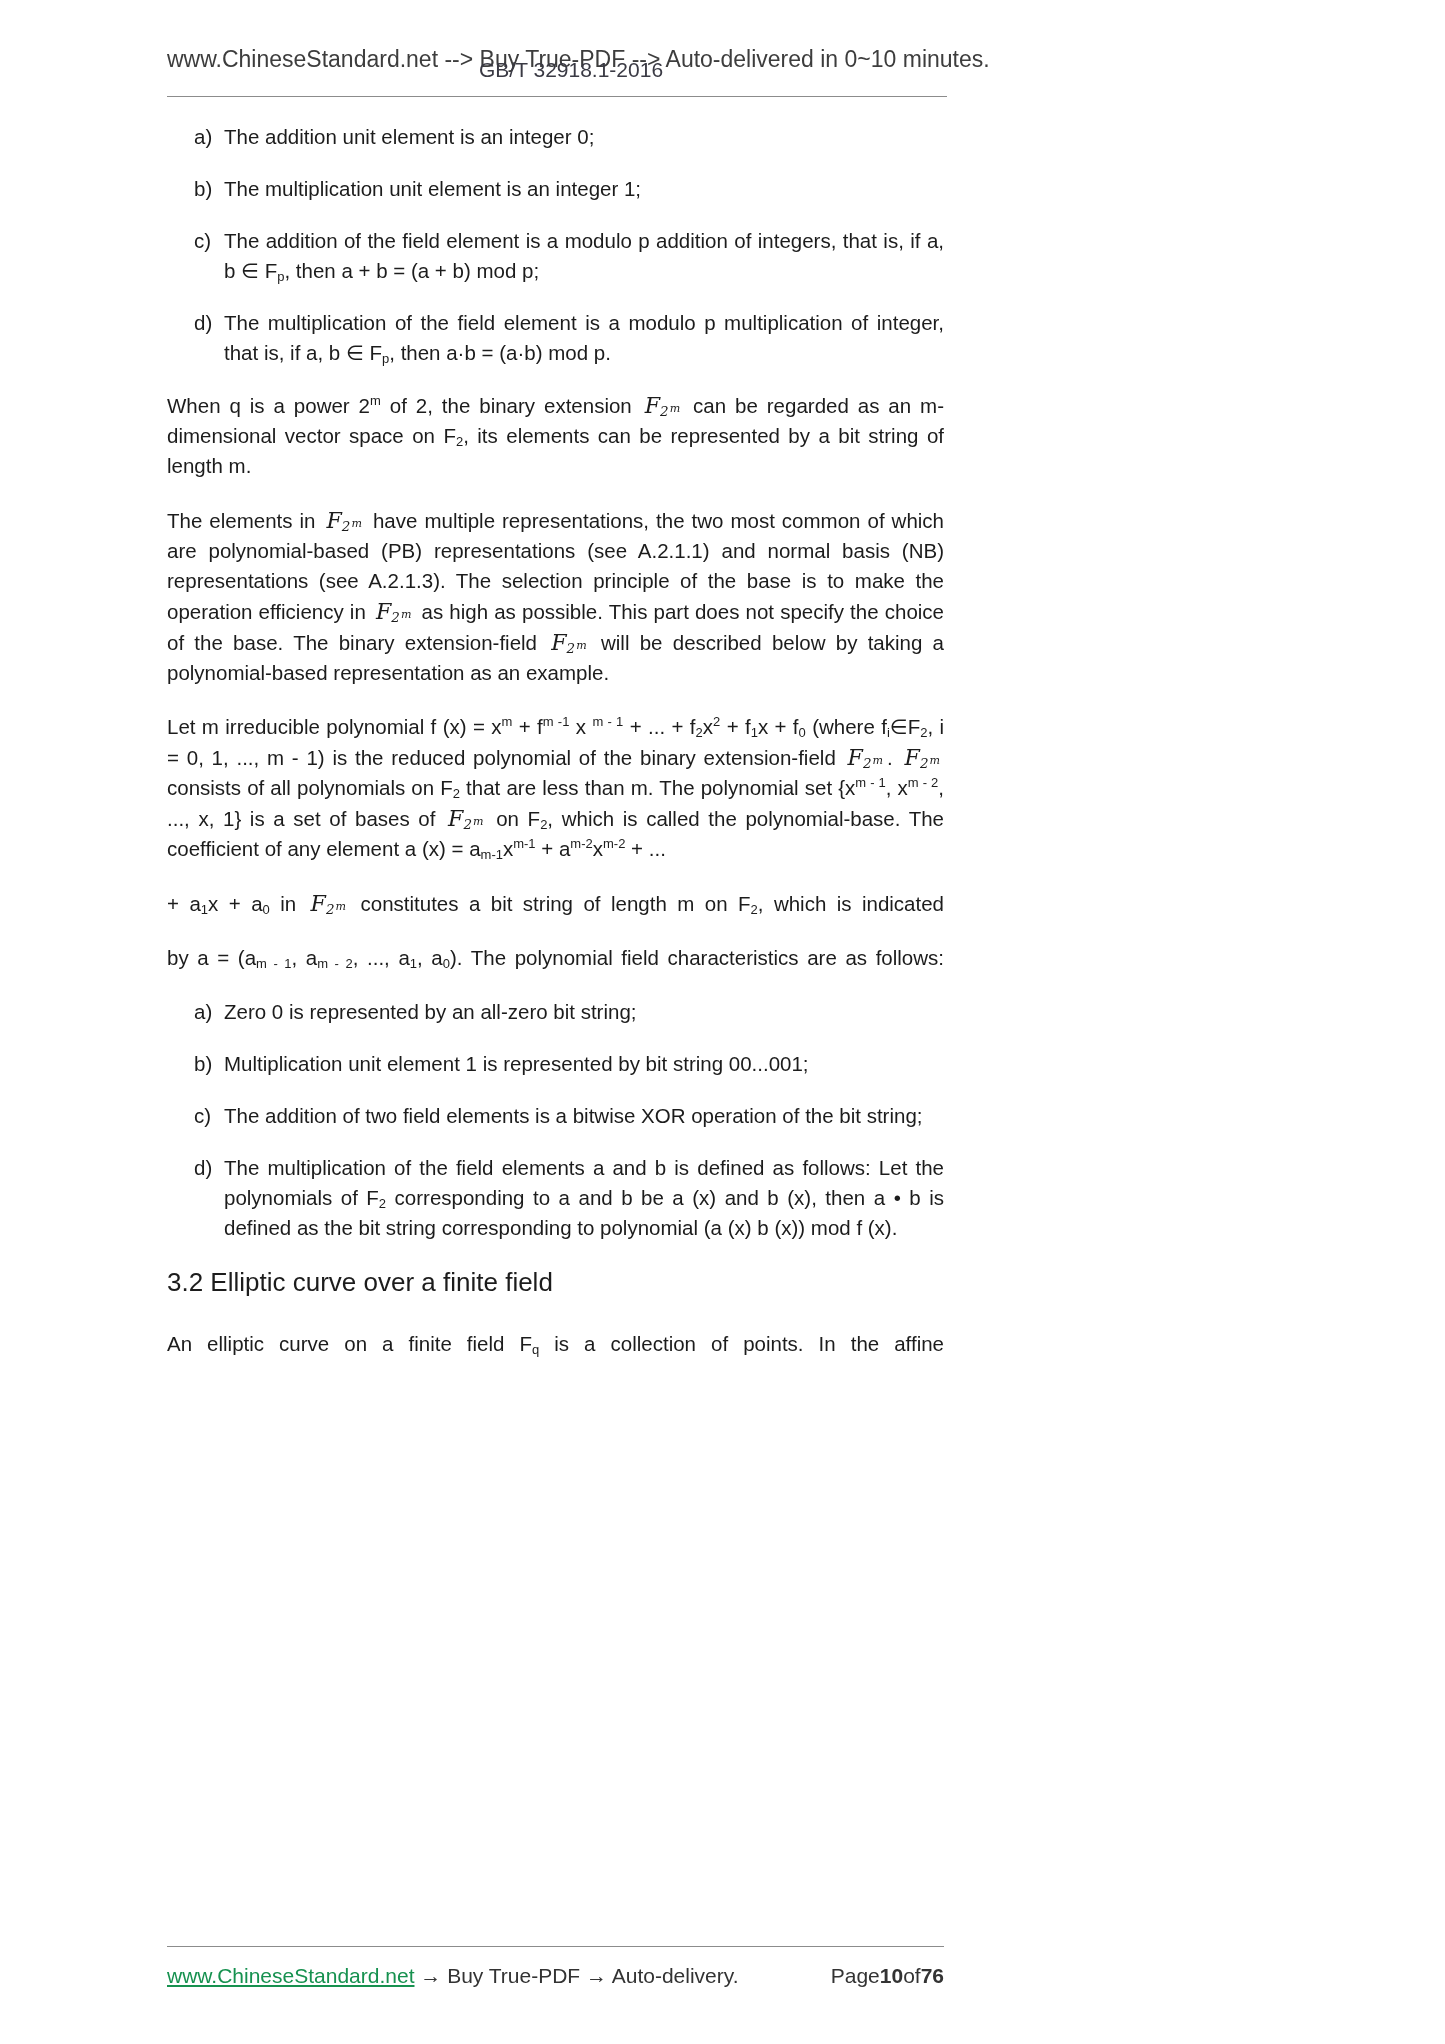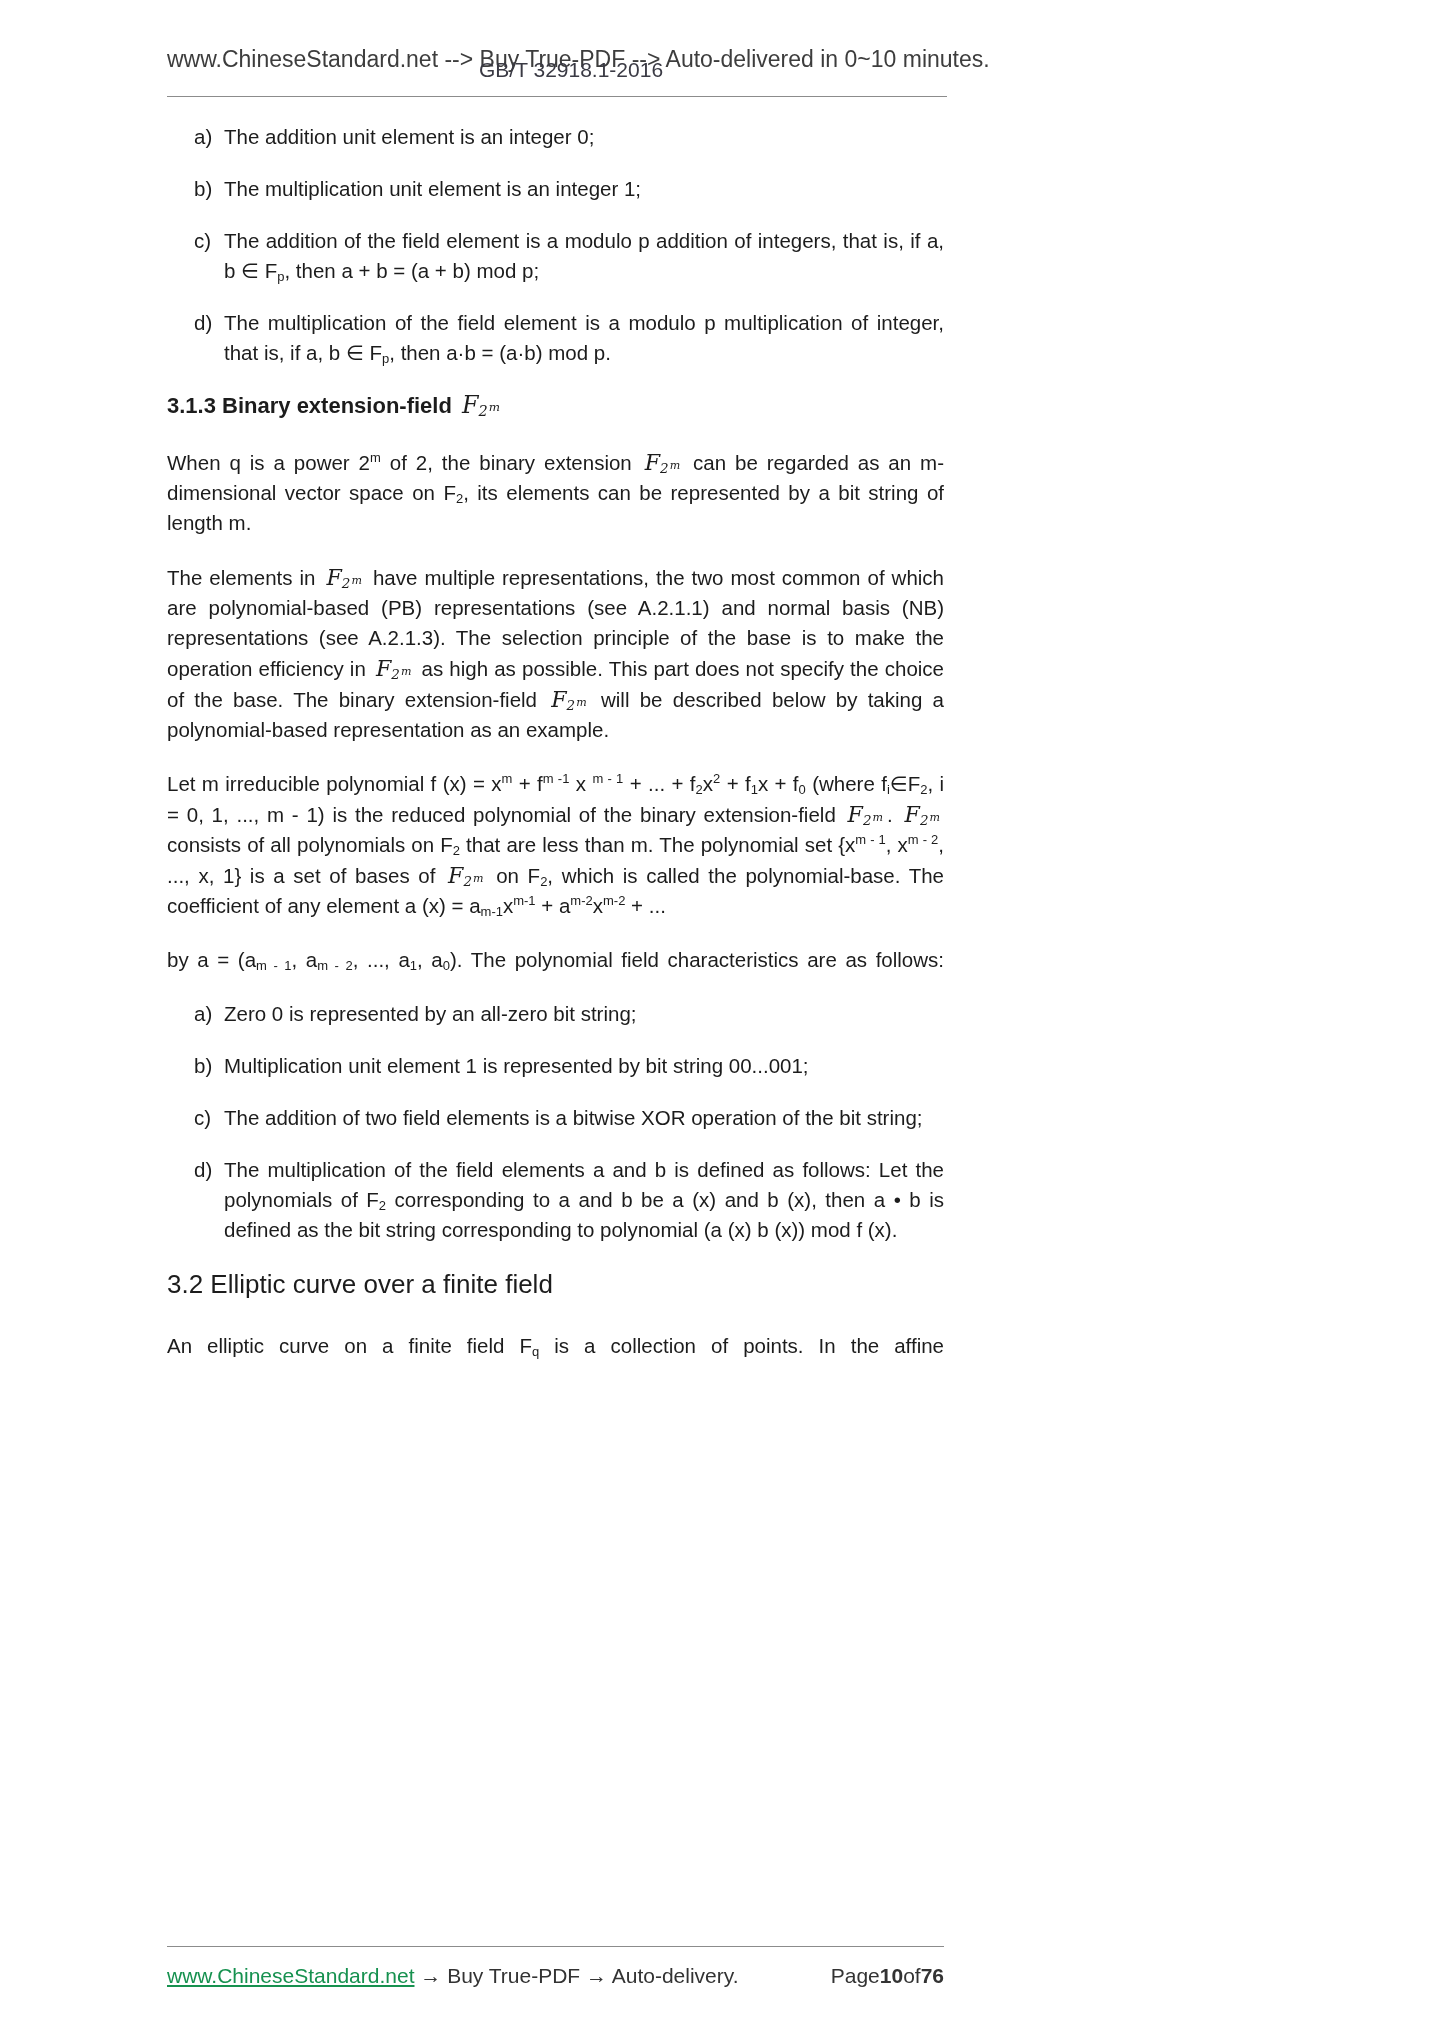--- a/index.html
+++ b/index.html
@@ -75,25 +75,25 @@
       <div class="li">
         <span class="li-label">c)</span>
         <div class="li-body">The addition of the field element is a modulo p addition of integers, that is, if a, b ∈ F<sub>p</sub>, then a + b = (a + b) mod p;</div>
       </div>
       <div class="li">
         <span class="li-label">d)</span>
         <div class="li-body">The multiplication of the field element is a modulo p multiplication of integer, that is, if a, b ∈ F<sub>p</sub>, then a·b = (a·b) mod p.</div>
       </div>
     </div>
 
-    <div class="h313">3.1.3 Binary extension-field <span class="math"><span class="math-base">F</span><sub>2<sup>m</sup></sub></span></div>
 
     <div class="para">When q is a power 2<sup>m</sup> of 2, the binary extension <span class="math"><span class="math-base">F</span><sub>2<sup>m</sup></sub></span> can be regarded as an m-dimensional vector space on F<sub>2</sub>, its elements can be represented by a bit string of length m.</div>
     <div class="para">The elements in <span class="math"><span class="math-base">F</span><sub>2<sup>m</sup></sub></span> have multiple representations, the two most common of which are polynomial-based (PB) representations (see A.2.1.1) and normal basis (NB) representations (see A.2.1.3). The selection principle of the base is to make the operation efficiency in <span class="math"><span class="math-base">F</span><sub>2<sup>m</sup></sub></span> as high as possible. This part does not specify the choice of the base. The binary extension-field <span class="math"><span class="math-base">F</span><sub>2<sup>m</sup></sub></span> will be described below by taking a polynomial-based representation as an example.</div>
     <div class="para">Let m irreducible polynomial f (x) = x<sup>m</sup> + f<sup>m -1</sup> x <sup>m - 1</sup> + ... + f<sub>2</sub>x<sup>2</sup> + f<sub>1</sub>x + f<sub>0</sub> (where f<sub>i</sub>∈F<sub>2</sub>, i = 0, 1, ..., m - 1) is the reduced polynomial of the binary extension-field <span class="math"><span class="math-base">F</span><sub>2<sup>m</sup></sub></span>. <span class="math"><span class="math-base">F</span><sub>2<sup>m</sup></sub></span> consists of all polynomials on F<sub>2</sub> that are less than m. The polynomial set {x<sup>m - 1</sup>, x<sup>m - 2</sup>, ..., x, 1} is a set of bases of <span class="math"><span class="math-base">F</span><sub>2<sup>m</sup></sub></span> on F<sub>2</sub>, which is called the polynomial-base. The coefficient of any element a (x) = a<sub>m-1</sub>x<sup>m-1</sup> + a<sup>m-2</sup>x<sup>m-2</sup> + ...</div>
+    <div class="para stretch">+ a<sub>1</sub>x + a<sub>0</sub> in <span class="math"><span class="math-base">F</span><sub>2<sup>m</sup></sub></span> constitutes a bit string of length m on F<sub>2</sub>, which is indicated</div>
     <div class="para stretch">by a = (a<sub>m - 1</sub>, a<sub>m - 2</sub>, ..., a<sub>1</sub>, a<sub>0</sub>). The polynomial field characteristics are as follows:</div>
 
     <div class="list">
       <div class="li">
         <span class="li-label">a)</span>
         <div class="li-body">Zero 0 is represented by an all-zero bit string;</div>
       </div>
       <div class="li">
         <span class="li-label">b)</span>
         <div class="li-body">Multiplication unit element 1 is represented by bit string 00...001;</div>

